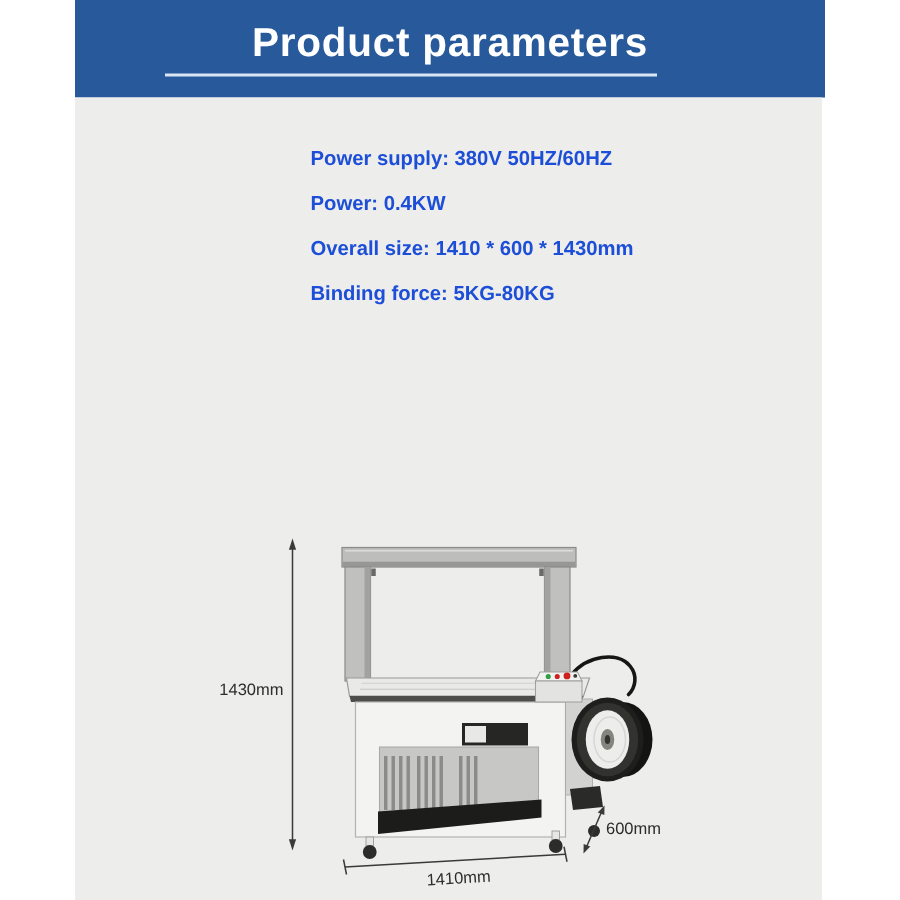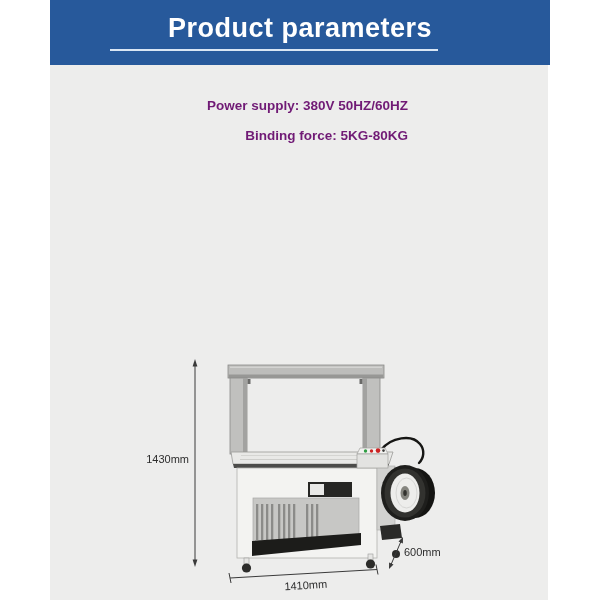--- a/index.html
+++ b/index.html
@@ -20,21 +20,21 @@
   }
   .content{
     position:absolute;left:50px;top:65px;width:498px;height:535px;
     background:#ededec;
   }
   .specs{
     position:absolute;left:207px;top:91px;
   }
   .spec-row{
     height:30px;line-height:30px;white-space:nowrap;
-    font-size:13.5px;font-weight:bold;color:#701a75;text-align:right;
+    font-size:13.5px;font-weight:bold;color:#1d4ed8;
   }
   .machine-svg{
     position:absolute;left:50px;top:340px;
   }
   .dim-text{
     font-family:"Liberation Sans",sans-serif;
     font-size:11px;fill:#2d2d2d;font-weight:normal;
   }
 </style>
 </head>
@@ -44,20 +44,22 @@
 
   <div class="banner">
     <div class="banner-title">Product parameters</div>
     <div class="title-underline"></div>
   </div>
 
   <div class="content"></div>
 
   <div class="specs">
     <div class="spec-row"><span>Power supply</span><span>: </span><span>380V 50HZ/60HZ</span></div>
+    <div class="spec-row"><span>Power</span><span>: </span><span>0.4KW</span></div>
+    <div class="spec-row"><span>Overall size</span><span>: </span><span>1410 * 600 * 1430mm</span></div>
     <div class="spec-row"><span>Binding force</span><span>: </span><span>5KG-80KG</span></div>
   </div>
 
   <svg class="machine-svg" width="498" height="260" viewBox="0 0 498 260">
 
     <g>
       <line x1="145" y1="24" x2="145" y2="222" stroke="#3a3a3a" stroke-width="1"></line>
       <polygon points="145,19 142.6,26.5 147.4,26.5" fill="#3a3a3a"></polygon>
       <polygon points="145,227 142.6,219.5 147.4,219.5" fill="#3a3a3a"></polygon>
       <text class="dim-text" x="139" y="123" text-anchor="end">1430mm</text>

